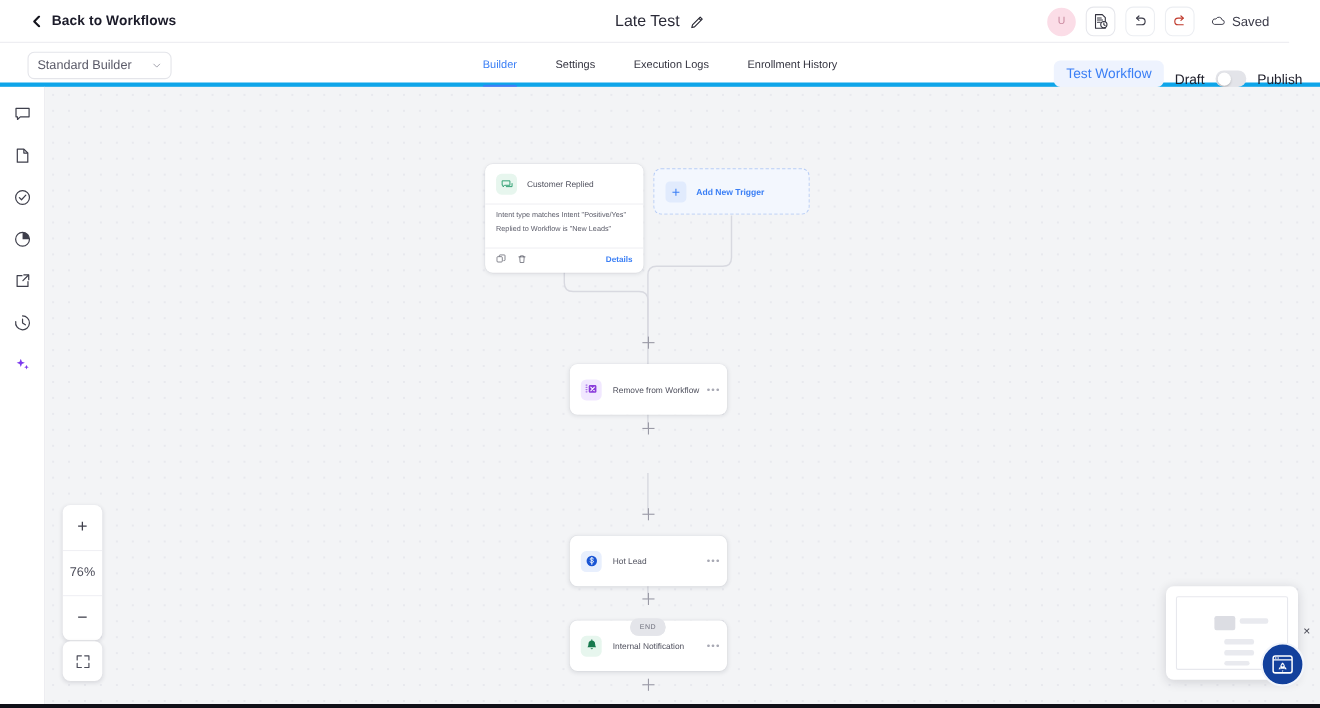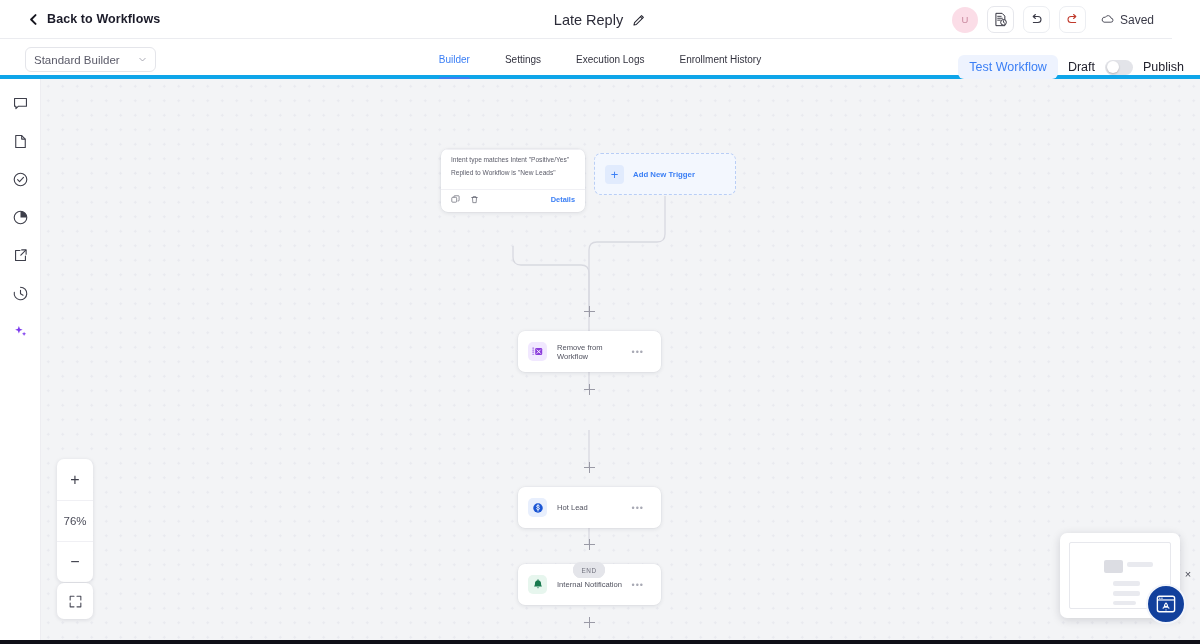--- a/index.html
+++ b/index.html
@@ -75,22 +75,22 @@
     font-size: 10px; color: #33333f; cursor: pointer;
     height: 40px; display: flex; align-items: center; position: relative;
   }
   .tab.active { color: #3b7ff5; }
   .tab.active::after {
     content: ""; position: absolute; left: 0; right: 0; bottom: 0;
     height: 2px; background: #3b7ff5; border-radius: 2px 2px 0 0;
   }
 
   .tab-right {
-    position: absolute; right: 16px; top: 8px; height: 40px;
-    display: flex; align-items: center; gap: 10px;
+    position: absolute; right: 16px; top: 0; height: 40px;
+    display: flex; align-items: flex-end; gap: 10px;
   }
   .test-wf {
     font-size: 12.5px; color: #3b7ff5; background: #eef3fe;
     padding: 5px 11px; border-radius: 6px; cursor: pointer;
   }
   .draft-label, .publish-label { font-size: 12.5px; color: #22222e; cursor: pointer; }
   .toggle {
     width: 28px; height: 15px; border-radius: 9px; background: #e3e4e9;
     position: relative; cursor: pointer;
   }
@@ -164,24 +164,24 @@
   }
   .at-ico {
     width: 19px; height: 19px; border-radius: 4px; background: #e1ebfd;
     display: flex; align-items: center; justify-content: center;
     color: #3b7ff5; font-size: 13px; line-height: 1;
   }
   .at-label { font-size: 7.8px; font-weight: bold; color: #3b7ff5; }
 
   
   .node {
-    position: absolute; width: 143px; height: 41px;
+    position: absolute; width: 143px; height: 46px;
     background: #fff; border-radius: 7px;
     box-shadow: 0 1px 4px rgba(22,25,46,.10), 0 0 0 .6px rgba(22,25,46,.035);
-    display: flex; align-items: center; padding: 0 17px 0 10px;
+    display: flex; align-items: center; padding: 0 6px 0 10px;
     cursor: pointer;
   }
   .node .n-ico {
     width: 19px; height: 19px; border-radius: 5px;
     display: flex; align-items: center; justify-content: center; flex: 0 0 auto;
   }
   .node .n-label { font-size: 7.6px; color: #51525f; margin-left: 10px; }
   .node .n-dots { margin-left: auto; color: #a8a9b4; font-size: 9px; letter-spacing: 1px; cursor: pointer; }
   .ico-purple { background: #f1e8ff; }
   .ico-blue   { background: #e8effd; }
@@ -253,21 +253,21 @@
   <div class="topbar">
 
     <div class="back-link">
       <svg class="back-chevron" viewBox="0 0 12 12">
         <path d="M8.2 1.2 L3.4 6 L8.2 10.8" fill="none" stroke="#16161f" stroke-width="2.1" stroke-linecap="round" stroke-linejoin="round"></path>
       </svg>
       <span class="back-label">Back to Workflows</span>
     </div>
 
     <div class="title-wrap">
-      <span class="wf-title">Late Reply</span>
+      <span class="wf-title">Late Test</span>
       <svg class="pencil" viewBox="0 0 16 16">
         <path d="M2.2 13.8 L2.9 11 L10.9 3 L13 5.1 L5 13.1 Z" fill="none" stroke="#24242f" stroke-width="1.15" stroke-linejoin="round"></path>
         <path d="M9.6 4.3 L11.7 6.4" fill="none" stroke="#24242f" stroke-width="1.15"></path>
       </svg>
     </div>
 
     <div class="topright">
       <div class="avatar">
         <span>U</span>
       </div>
@@ -401,20 +401,29 @@
 
         <path d="M548 232 V252"></path>
         <path d="M548 272 V311"></path>
         <path d="M548 351 V388"></path>
         <path d="M548 428 V465"></path>
         <path d="M548 505 V487"></path>
       </g>
     </svg>
 
     <div class="trigger-card">
+      <div class="tc-head">
+        <div class="tc-ico">
+          <svg width="12" height="12" viewBox="0 0 16 16">
+            <path d="M2 3.2 h9.4 v5.4 h-6.3 l-2 1.9 v-1.9 h-1.1 z" fill="none" stroke="#2a9d6f" stroke-width="1.15" stroke-linejoin="round"></path>
+            <path d="M6.6 10.2 h7.4 v-4.2" fill="none" stroke="#2a9d6f" stroke-width="1.15" stroke-linejoin="round"></path>
+          </svg>
+        </div>
+        <span class="tc-title">Customer Replied</span>
+      </div>
       <div class="tc-body">
         <div class="tc-line">Intent type matches Intent "Positive/Yes"</div>
         <div class="tc-line">Replied to Workflow is "New Leads"</div>
       </div>
       <div class="tc-foot">
         <span class="mini-btn">
           <svg width="9" height="9" viewBox="0 0 14 14">
             <rect x="1.2" y="3.6" width="7.6" height="7.6" rx="1.4" fill="none" stroke="#5d5e6b" stroke-width="1.05"></rect>
             <path d="M4.6 3.4 V2.2 a1 1 0 0 1 1-1 h6 a1 1 0 0 1 1 1 v6 a1 1 0 0 1-1 1 h-1.2" fill="none" stroke="#5d5e6b" stroke-width="1.05"></path>
           </svg>

